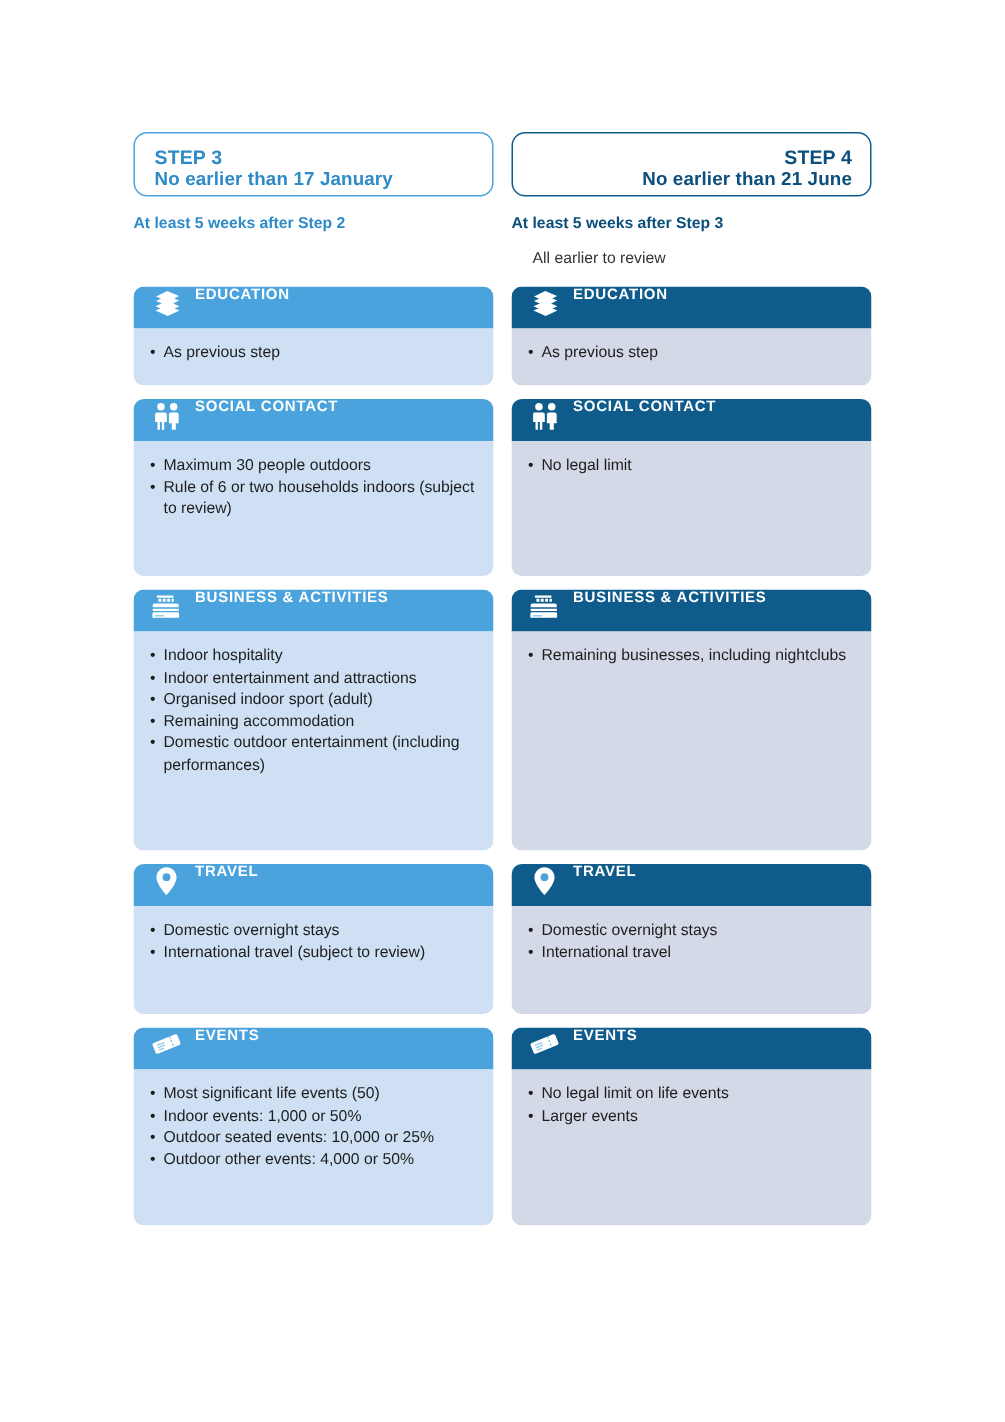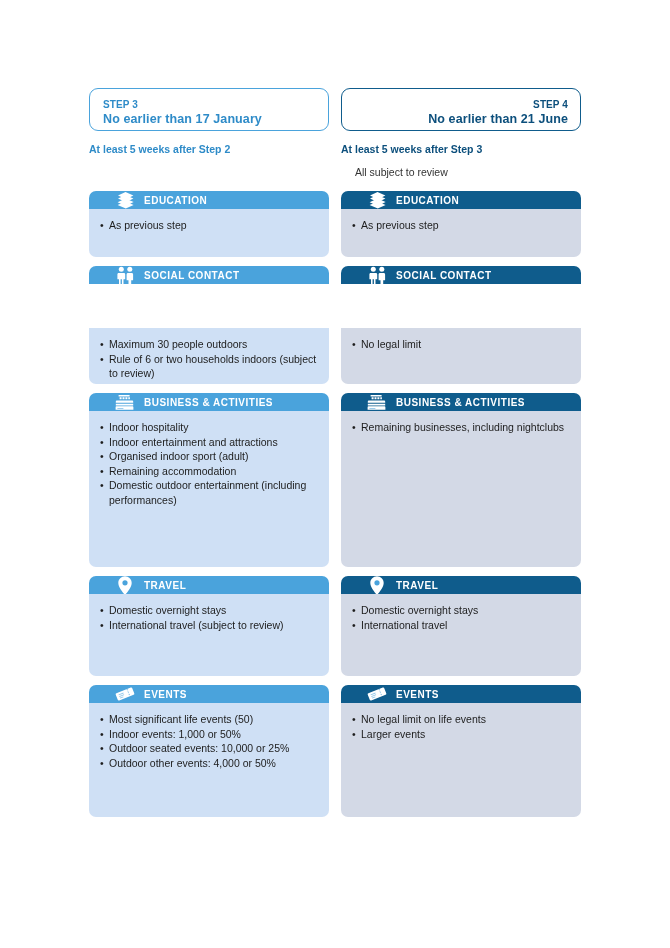--- a/index.html
+++ b/index.html
@@ -39,21 +39,21 @@
   .step-pill {
     border-radius: 9px;
     border: 1.4px solid #4aa3dc;
     background: #ffffff;
     padding: 9px 12px 10px 13px;
     box-sizing: border-box;
     height: 43px;
   }
   .step-pill.dark { border-color: #0f5c8c; text-align: right; }
   .step-title {
-    font-size: 10px;
+    font-size: 13px;
     font-weight: bold;
     color: #2e8bc8;
     line-height: 13.5px;
     letter-spacing: 0.1px;
   }
   .step-pill.dark .step-title { color: #0c4f7c; }
   .step-date {
     font-size: 12.5px;
     font-weight: bold;
     color: #2e8bc8;
@@ -84,24 +84,24 @@
   
   .cards { margin-top: 12px; display: flex; flex-direction: column; }
   .card {
     border-radius: 7px;
     overflow: hidden;
     margin-bottom: 9px;
     display: flex;
     flex-direction: column;
   }
   .card-head {
-    height: 18px;
-    display: flex;
-    align-items: center;
-    padding-left: 25px;
+    height: 28px;
+    display: flex;
+    align-items: flex-start;
+    padding-left: 11px;
     background: #4aa3dc;
   }
   .column.dark .card-head { background: #0f5c8c; }
   .card-head .icon {
     width: 22px;
     height: 22px;
     flex: 0 0 22px;
     display: flex;
     align-items: center;
     justify-content: center;
@@ -130,21 +130,21 @@
     margin-bottom: 0px;
   }
   .bullet::before {
     content: "•";
     position: absolute;
     left: 0;
     top: 0;
   }
   
   .h-education { height: 66px; }
-  .h-social    { height: 118px; gap: 44px; }
+  .h-social    { height: 118px; }
   .h-business  { height: 174px; }
   .h-travel    { height: 100px; }
   .h-events    { height: 132px; }
 </style>
 </head>
 <body>
 
 <div class="page">
   <div class="columns">
       <div class="column">
@@ -252,21 +252,21 @@
             </div>
           </div>
         </div>
       </div>
       <div class="column dark">
         <div class="step-pill dark">
           <div class="step-title">STEP 4</div>
           <div class="step-date">No earlier than 21 June</div>
         </div>
         <div class="step-note">At least 5 weeks after Step 3</div>
-        <div class="step-subnote">All subject to review</div>
+        <div class="step-subnote">All earlier to review</div>
         <div class="cards">
           <div class="card h-education">
             <div class="card-head">
               <span class="icon">
                 <svg width="21" height="20" viewBox="0 0 21 20">
                   <g fill="#ffffff">
                     <path d="M3 5.6 L10.5 2 L18.4 5.4 L11 9.2 Z"></path>
                     <path d="M3 8.6 L10.5 5 L18.4 8.4 L11 12.2 Z"></path>
                     <path d="M2.6 12.2 L10.6 8.6 L18.6 12.1 L10.8 15.9 Z"></path>
                     <path d="M2.6 15.0 L10.6 11.6 L18.6 15.0 L10.8 18.6 Z"></path>

